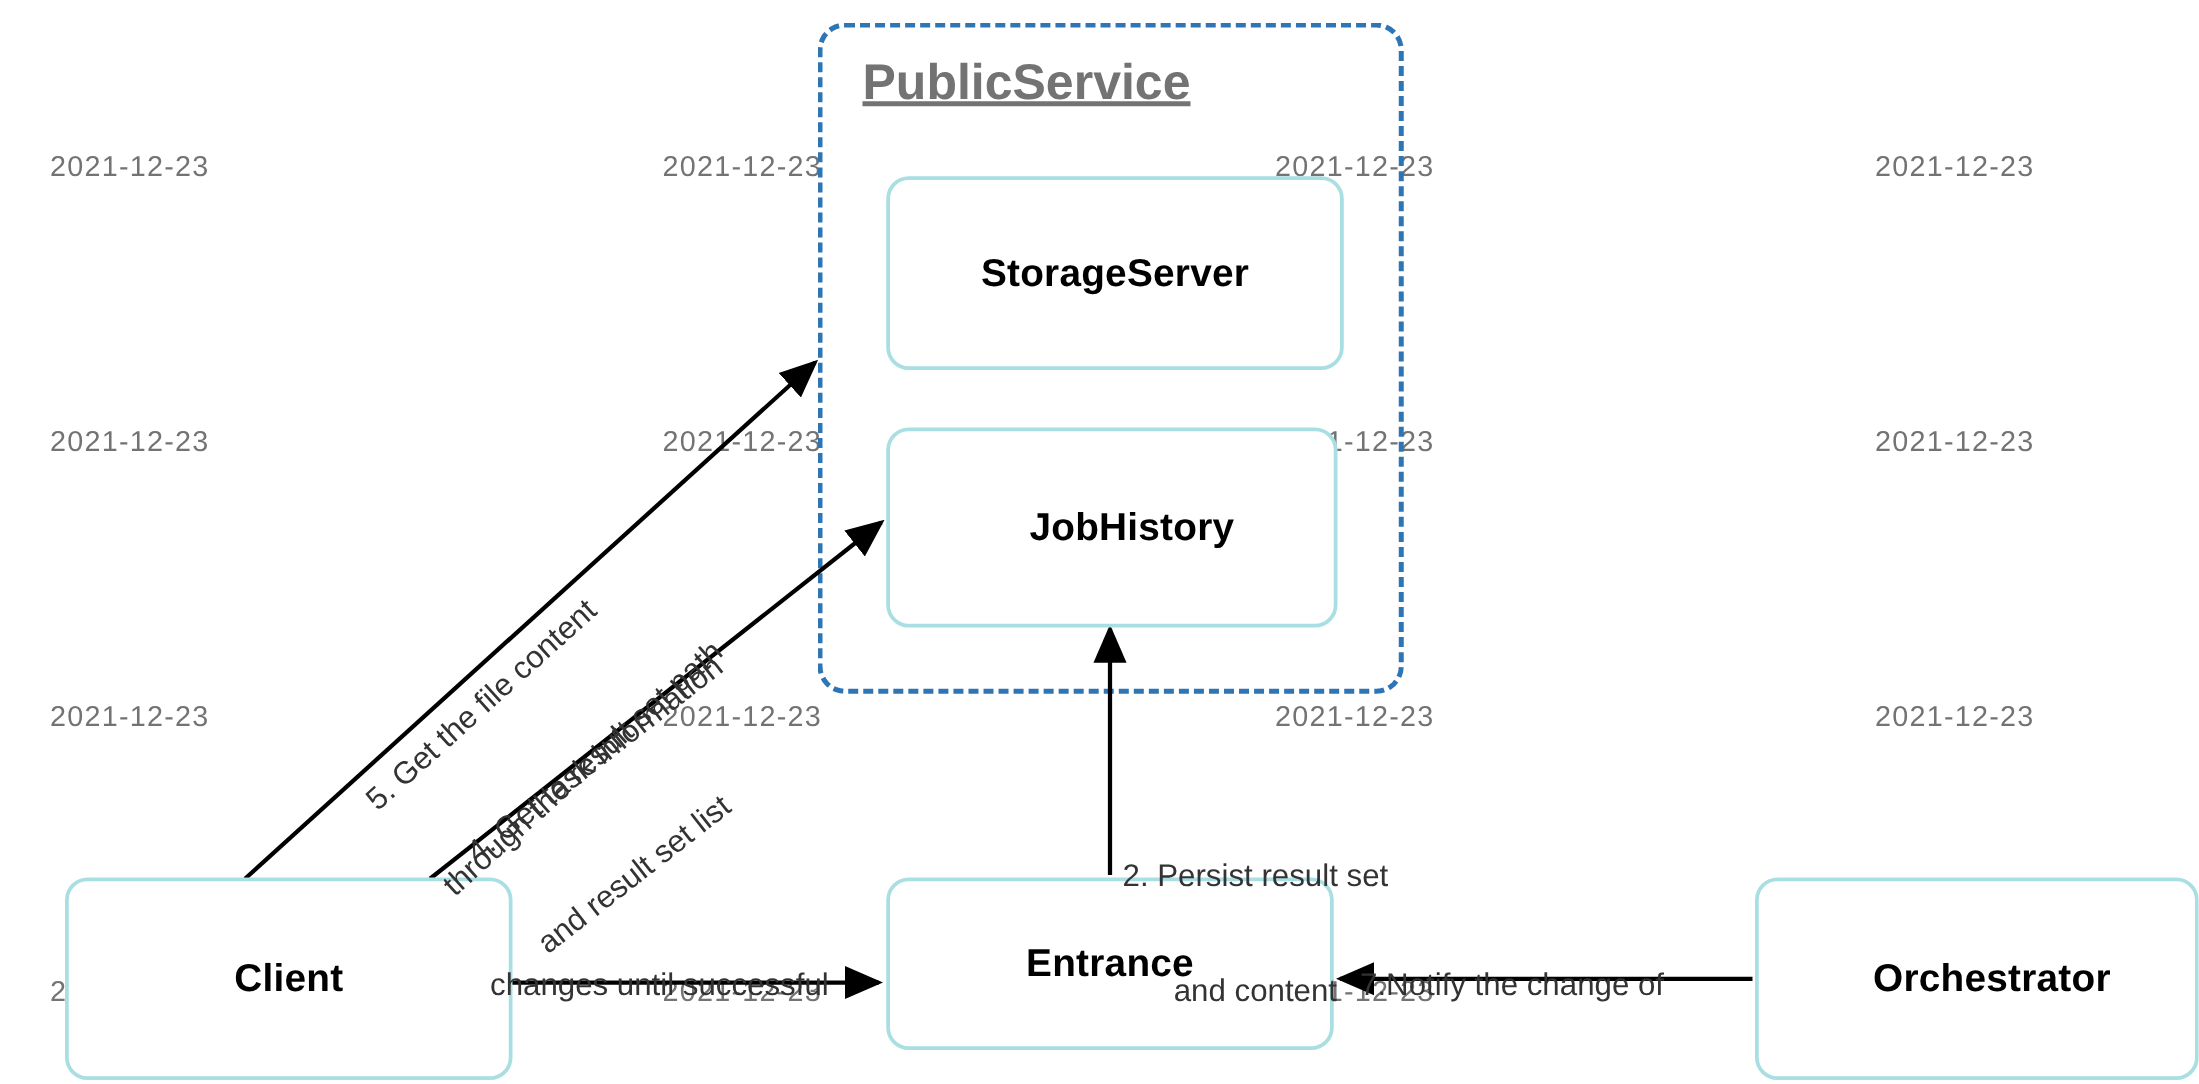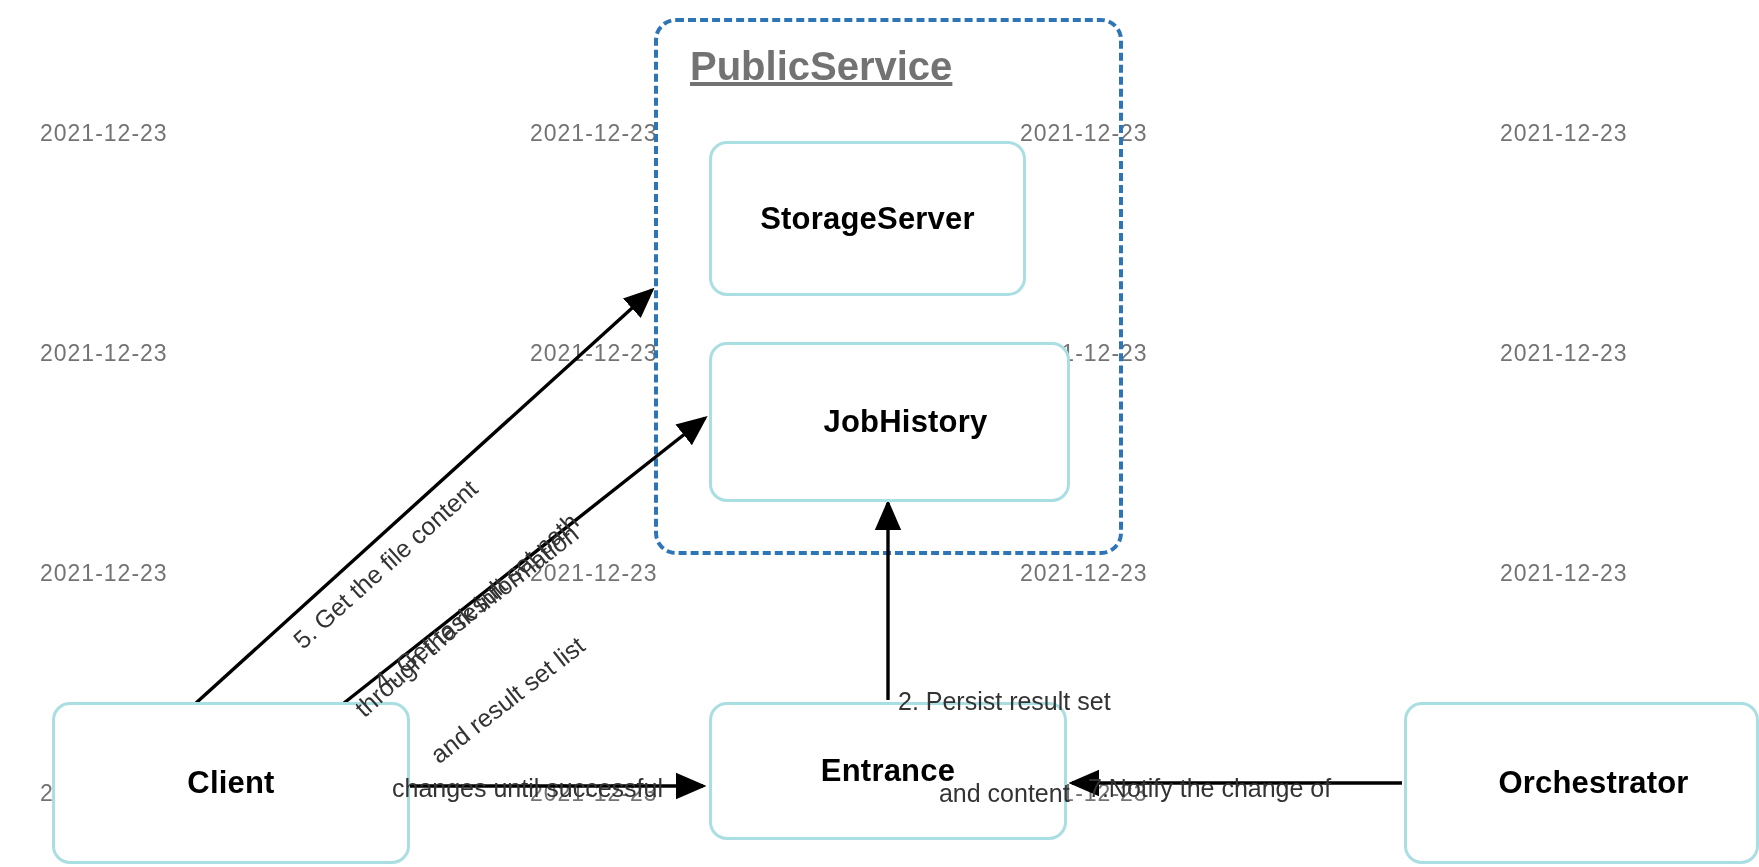--- a/index.html
+++ b/index.html
@@ -119,21 +119,21 @@
       <div class="watermark" style="left: 40px; top: 780px;">2021-12-23</div>
       <div class="watermark" style="left: 530px; top: 780px;">2021-12-23</div>
       <div class="watermark" style="left: 1020px; top: 780px;">2021-12-23</div>
       <div class="watermark" style="left: 1500px; top: 780px;">2021-12-23</div>
     </div>
 
   <div class="group-box" style="left:654px; top:18px; width:469px; height:537px;"></div>
 
   <div class="group-title" style="left:690px; top:44px;">PublicService</div>
 
-  <div class="node" style="left:709px; top:141px; width:317px; height:155px;">
+  <div class="node" style="left:709px; top:141px; width:366px; height:155px;">
     <span class="node-label">StorageServer</span>
   </div>
 
   <div class="node" style="left:709px; top:342px; width:361px; height:160px;padding-left:32px;">
     <span class="node-label">JobHistory</span>
   </div>
 
   <div class="node" style="left:20px; top:702px; width:358px; height:162px;margin-left:32px;">
     <span class="node-label">Client</span>
   </div>

